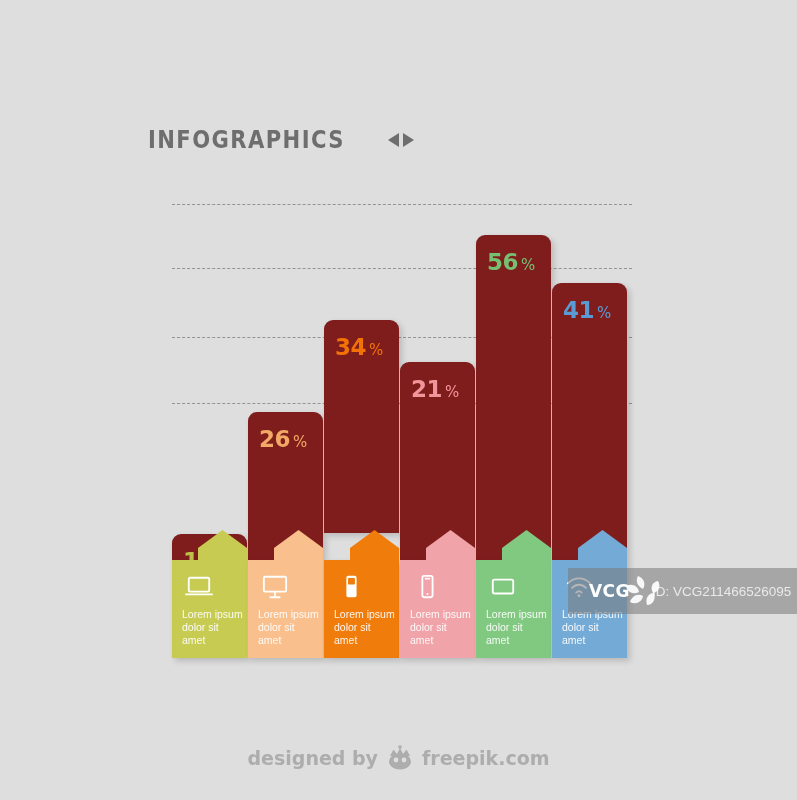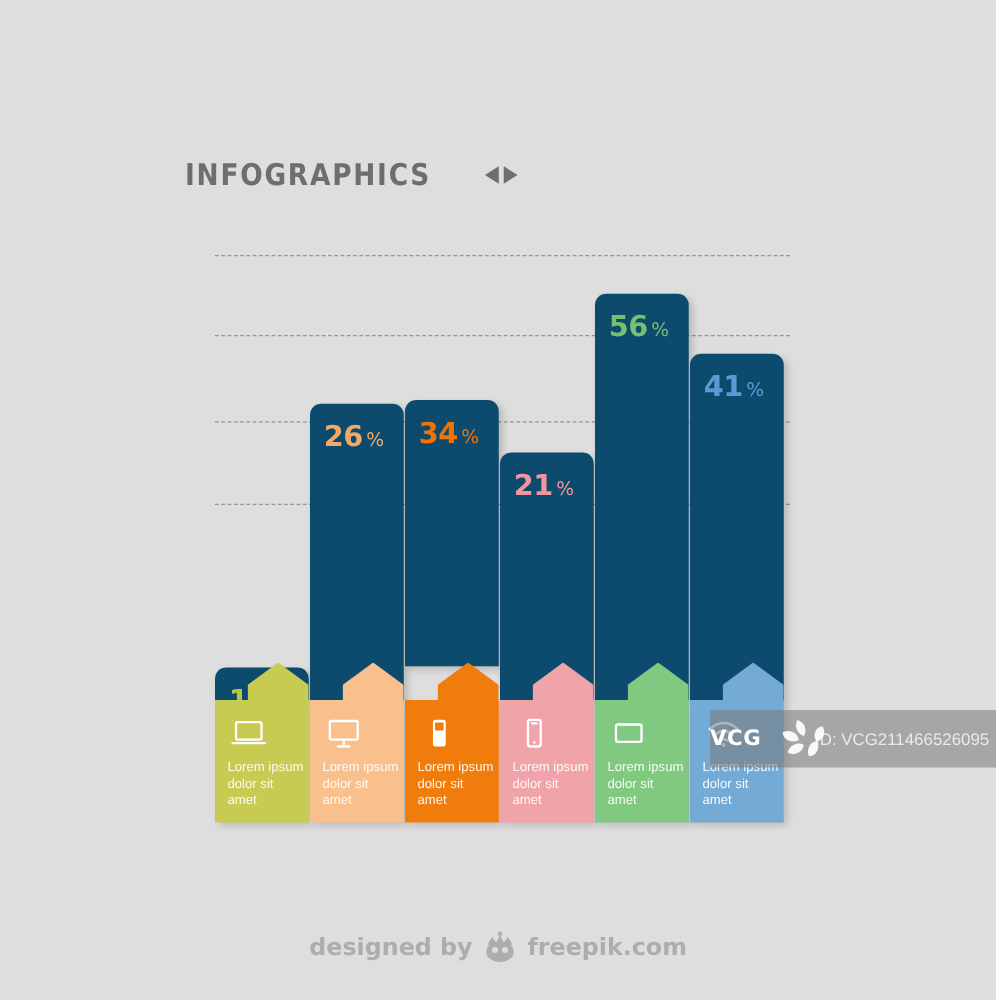--- a/index.html
+++ b/index.html
@@ -85,21 +85,21 @@
   }
   .bar {
     position: relative;
     width: 75px;
     display: flex;
     flex-direction: column;
     justify-content: flex-start;
   }
   .bar-card {
     position: relative;
-    background: #0c4a6e;
+    background: #7f1d1d;
     border-radius: 9px 9px 0 0;
     box-shadow: 3px 3px 6px rgba(0,0,0,.17);
     flex: 1 1 auto;
     min-height: 10px;
     z-index: 2;
   }
   .bar-value {
     position: absolute;
     left: 11px;
     top: 14px;
@@ -160,21 +160,21 @@
     display: flex;
     align-items: center;
     z-index: 20;
   }
   #wm-logo {
     position: relative;
     width: 62px;
     height: 46px;
     display: flex;
     align-items: center;
-    justify-content: flex-start;
+    justify-content: flex-end;
   }
   #wm-logo-text {
     font-family: "DejaVu Sans", sans-serif;
     font-size: 17px;
     font-weight: bold;
     color: #ffffff;
     letter-spacing: .5px;
   }
   #wm-petals { position: absolute; left: 56px; top: 4px; }
   #wm-id {
@@ -228,21 +228,21 @@
         </div>
         <div class="bar-foot" style="background: rgb(199, 203, 82);">
           <div class="foot-arrow" style="background: rgb(199, 203, 82);"></div>
           <div class="foot-icon"><svg viewBox="0 0 32 28" width="30" height="26">
               <rect x="5" y="4" width="22" height="15" rx="1.5" stroke="#ffffff" fill="none" stroke-width="2" stroke-linejoin="round" stroke-linecap="round"></rect>
               <path d="M2 22 H30" stroke="#ffffff" fill="none" stroke-width="2" stroke-linejoin="round" stroke-linecap="round"></path>
             </svg></div>
           <div class="foot-label">Lorem ipsum dolor sit amet</div>
         </div>
       </div>
-      <div class="bar" style="height: 335px;">
+      <div class="bar" style="height: 246px;">
         <div class="bar-card">
           <div class="bar-value" style="color: rgb(243, 169, 102);"><span>26</span><span class="pct">%</span></div>
         </div>
         <div class="bar-foot" style="background: rgb(249, 192, 141);">
           <div class="foot-arrow" style="background: rgb(249, 192, 141);"></div>
           <div class="foot-icon"><svg viewBox="0 0 32 28" width="30" height="26">
               <rect x="4" y="3" width="24" height="16" rx="1.5" stroke="#ffffff" fill="none" stroke-width="2" stroke-linejoin="round" stroke-linecap="round"></rect>
               <path d="M16 19 V23 M11 25 H21" stroke="#ffffff" fill="none" stroke-width="2" stroke-linejoin="round" stroke-linecap="round"></path>
             </svg></div>
           <div class="foot-label">Lorem ipsum dolor sit amet</div>

